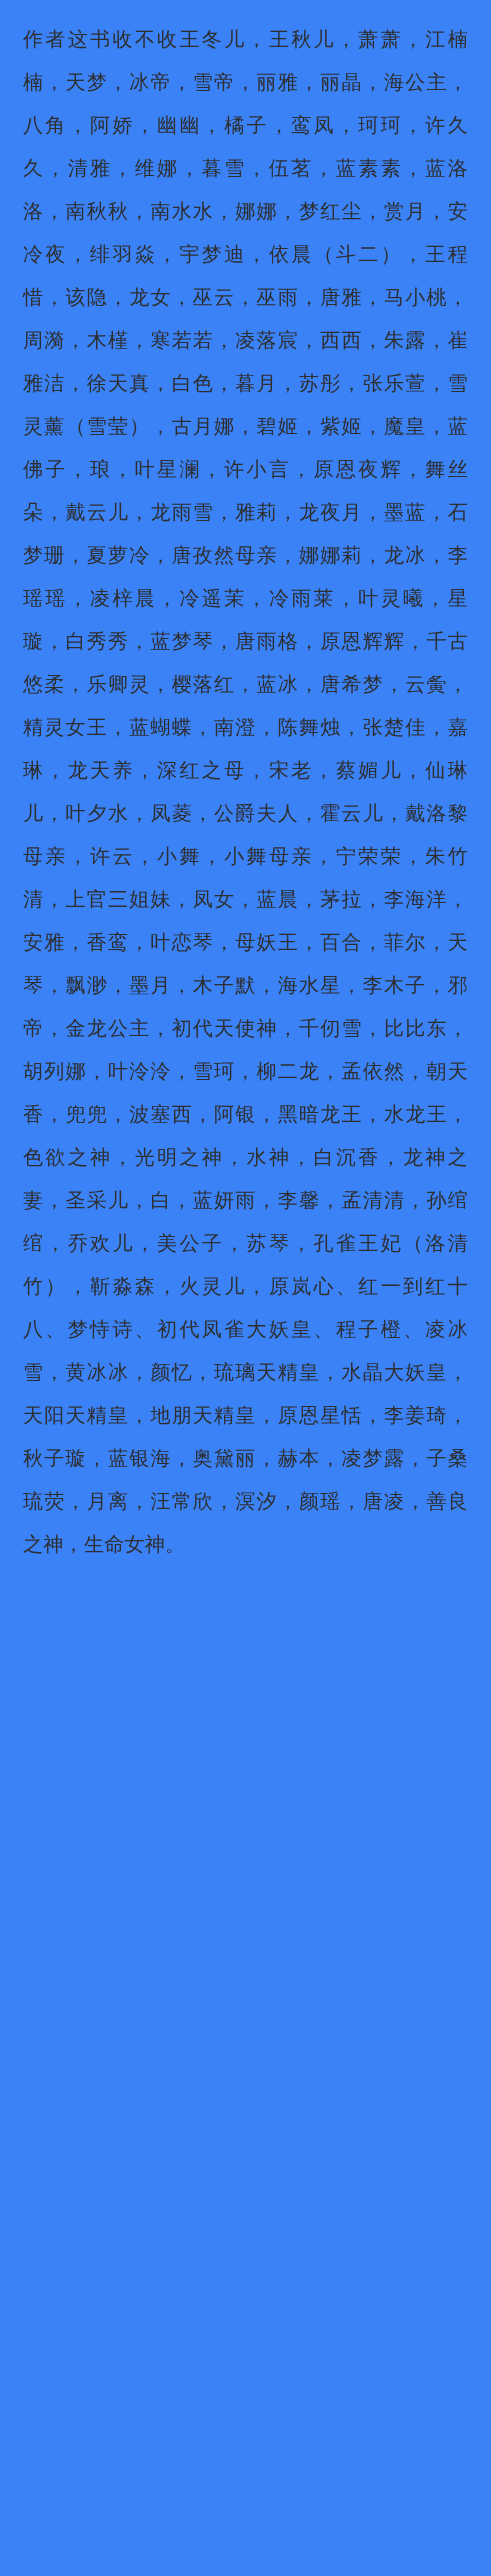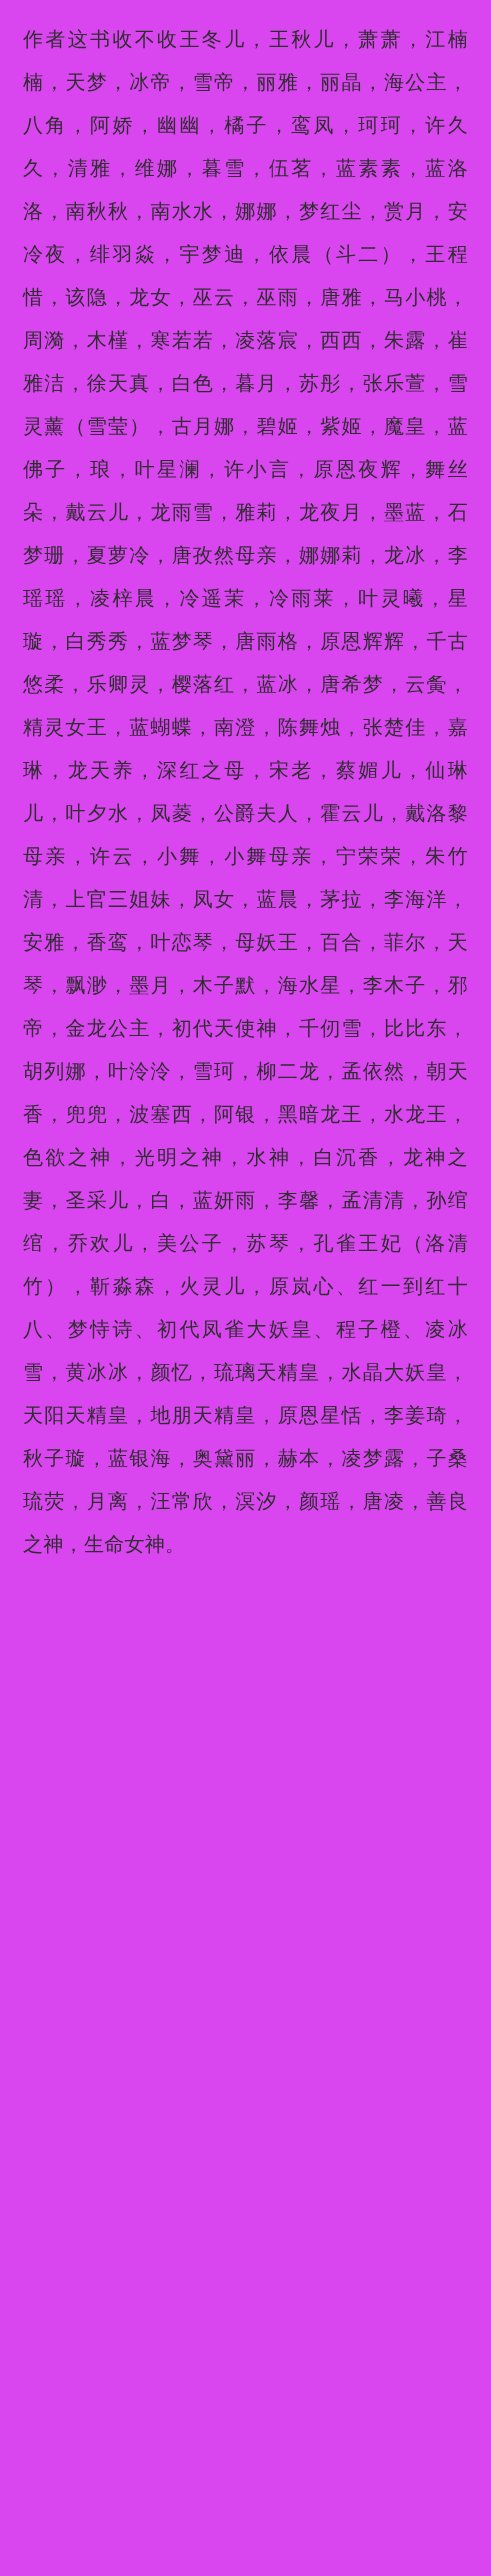--- a/index.html
+++ b/index.html
@@ -8,21 +8,21 @@
     background: #ffffff;
   }
   body {
     width: 491px;
     font-family: "Liberation Sans", "DejaVu Sans", sans-serif;
   }
   .page {
     width: 491px;
     min-height: 2576px;
     box-sizing: border-box;
-    background: #d946ef;
+    background: #3b82f6;
     padding: 18px 23px 20.5px 23px;
   }
   .body-text {
     font-size: 20px;
     line-height: 43px;
     color: #2e2e2e;
     text-align: justify;
     text-justify: inter-character;
     letter-spacing: 0.3px;
     word-break: break-all;

